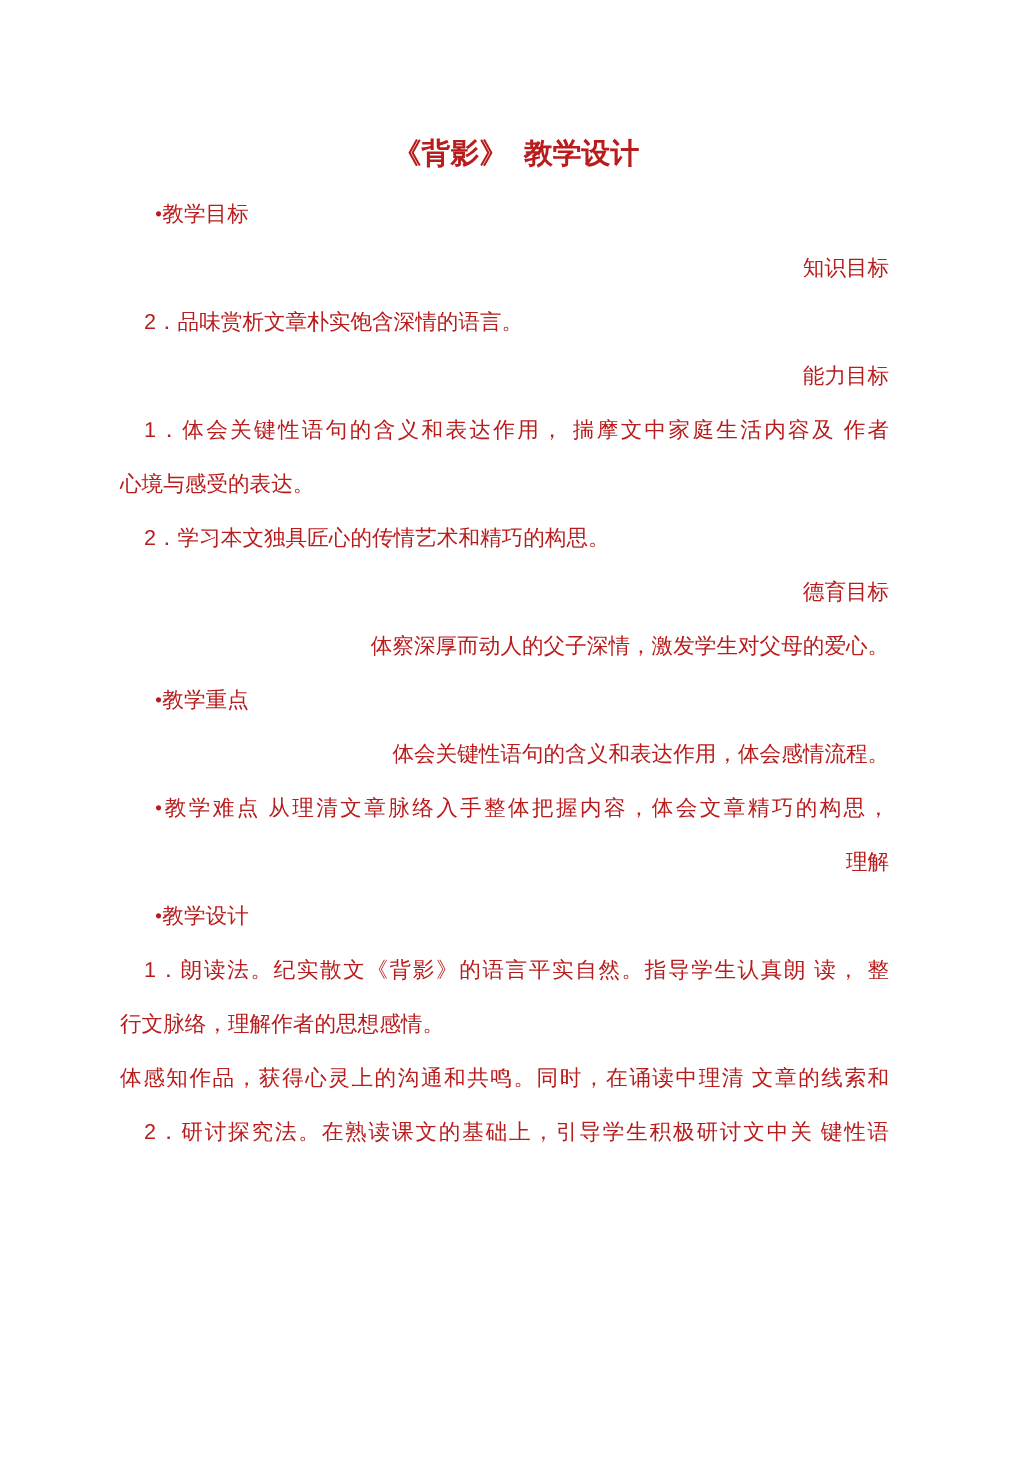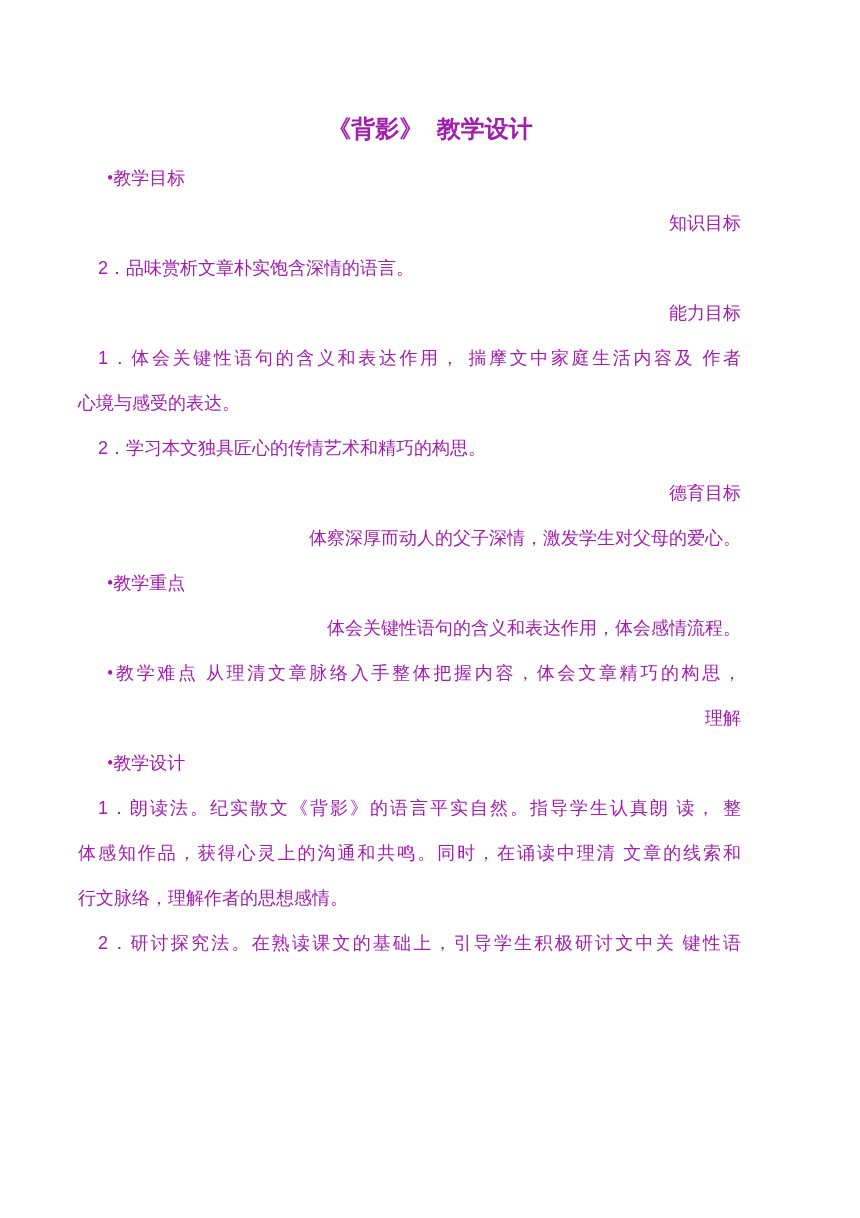--- a/index.html
+++ b/index.html
@@ -5,36 +5,36 @@
   * { margin: 0; padding: 0; box-sizing: border-box; }
   html, body { background: #ffffff; }
   body {
     width: 860px; height: 1218px;
     font-family: "Liberation Serif", "DejaVu Serif", serif;
   }
   .page {
     position: relative;
     width: 860px; height: 1218px;
     background: #ffffff;
-    color: #a21caf;
+    color: #b91c1c;
     overflow: hidden;
   }
   .doc-title {
     padding-top: 105px;
     height: 153px;
     text-align: center;
     font-family: "Liberation Sans", "DejaVu Sans", sans-serif;
     font-weight: bold;
     font-size: 24px;
     line-height: 48px;
     white-space: pre-wrap;
   }
   .content {
     margin-top: 3px;
-    padding-left: 77px;
+    padding-left: 99px;
     width: 741px; 
   }
   .ln {
     height: 45px;
     line-height: 45px;
     font-size: 18px;
     white-space: pre-wrap;
   }
   .ln .num {
     font-family: "Liberation Sans", "DejaVu Sans", sans-serif;
@@ -82,21 +82,21 @@
 
     <div class="ln indent-bullet justify"><span>•教学难点 从理清文章脉络入手整体把握内容，体会文章精巧的构思，</span></div>
 
     <div class="ln indent-sub"><span>理解</span></div>
 
 
     <div class="ln indent-bullet"><span>•教学设计</span></div>
 
     <div class="ln indent-item justify"><span class="num">1．</span><span>朗读法。纪实散文《背影》的语言平实自然。指导学生认真朗 读， 整</span></div>
 
+    <div class="ln indent-flush"><span>行文脉络，理解作者的思想感情。</span></div>
+
     <div class="ln indent-flush justify"><span>体感知作品，获得心灵上的沟通和共鸣。同时，在诵读中理清 文章的线索和</span></div>
-
-    <div class="ln indent-flush"><span>行文脉络，理解作者的思想感情。</span></div>
 
     <div class="ln indent-item justify"><span class="num">2．</span><span>研讨探究法。在熟读课文的基础上，引导学生积极研讨文中关 键性语</span></div>
 
 
   </div>
 </div>
 
 </body></html>

